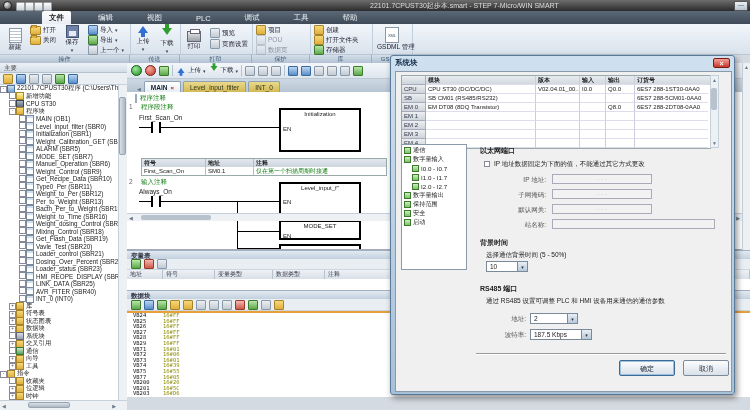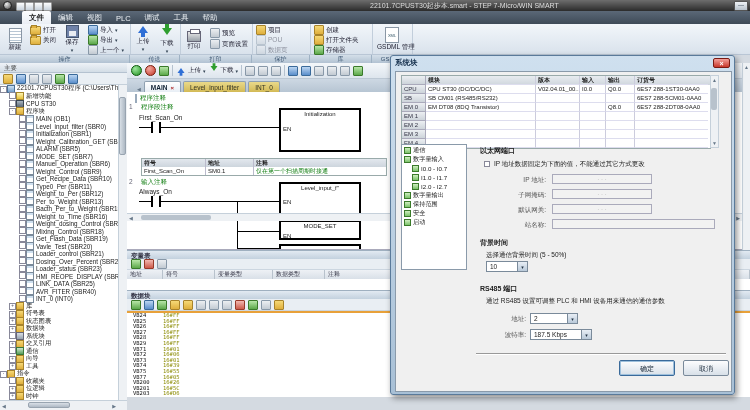--- a/index.html
+++ b/index.html
@@ -9,21 +9,21 @@
   
   #titlebar{left:0;top:0;width:750px;height:11px;background:linear-gradient(#6d6d6d,#2b2b2b);}
   #applogo{left:3px;top:1px;width:9px;height:9px;border-radius:50%;
            background:radial-gradient(circle at 35% 30%,#eee,#888 60%,#444);border:1px solid #222;box-sizing:border-box;}
   .qai{top:2px;width:7px;height:7px;border:1px solid #999;border-radius:1px;background:linear-gradient(#fdfdfd,#c8d2dc);}
   #win-title{left:370px;top:1px;font-size:7px;color:#ddd;white-space:nowrap;}
   #min-btn{right:2px;top:1px;width:12px;height:8px;background:linear-gradient(#eef2f6,#b8c2cc);
            border:1px solid #555;border-radius:1px;font-size:6px;line-height:7px;text-align:center;color:#234;}
   
   #menurow{left:0;top:11px;width:750px;height:13px;background:linear-gradient(#5b6877,#3e4a57);display:flex;align-items:flex-end;padding-left:22px;box-sizing:border-box;}
-  .mtab{font-size:7.5px;color:#eef2f6;padding:2px 7px 1px 7px;border-radius:2px 2px 0 0;}
+  .mtab{font-size:7.5px;color:#eef2f6;padding:2px 7px 1px 7px;border-radius:2px 2px 0 0;margin-left:20px;}
   .mtab.active{background:linear-gradient(#fdfdfe,#e9eef4);color:#222;font-weight:bold;}
   
   #ribbon{left:0;top:24px;width:750px;height:31px;background:linear-gradient(#f2f6fa,#d9e2ec);border-bottom:1px solid #b9c6d5;box-sizing:border-box;}
   .rg{position:absolute;top:0;height:30px;border-right:1px solid #c2cedb;}
   .rbtn{position:absolute;display:flex;align-items:center;gap:2px;font-size:6.5px;color:#223;white-space:nowrap;}
   .rbtn.big{flex-direction:column;justify-content:center;gap:1px;text-align:center;}
   .rbtn.dis{opacity:.45;}
   .rlbl{line-height:6.5px;}
   #grouplabels{left:0;top:55px;width:750px;height:8px;}
   .glbl{position:absolute;top:0;height:8px;background:linear-gradient(#d4dfe9,#b2c2d2);color:#39536f;

